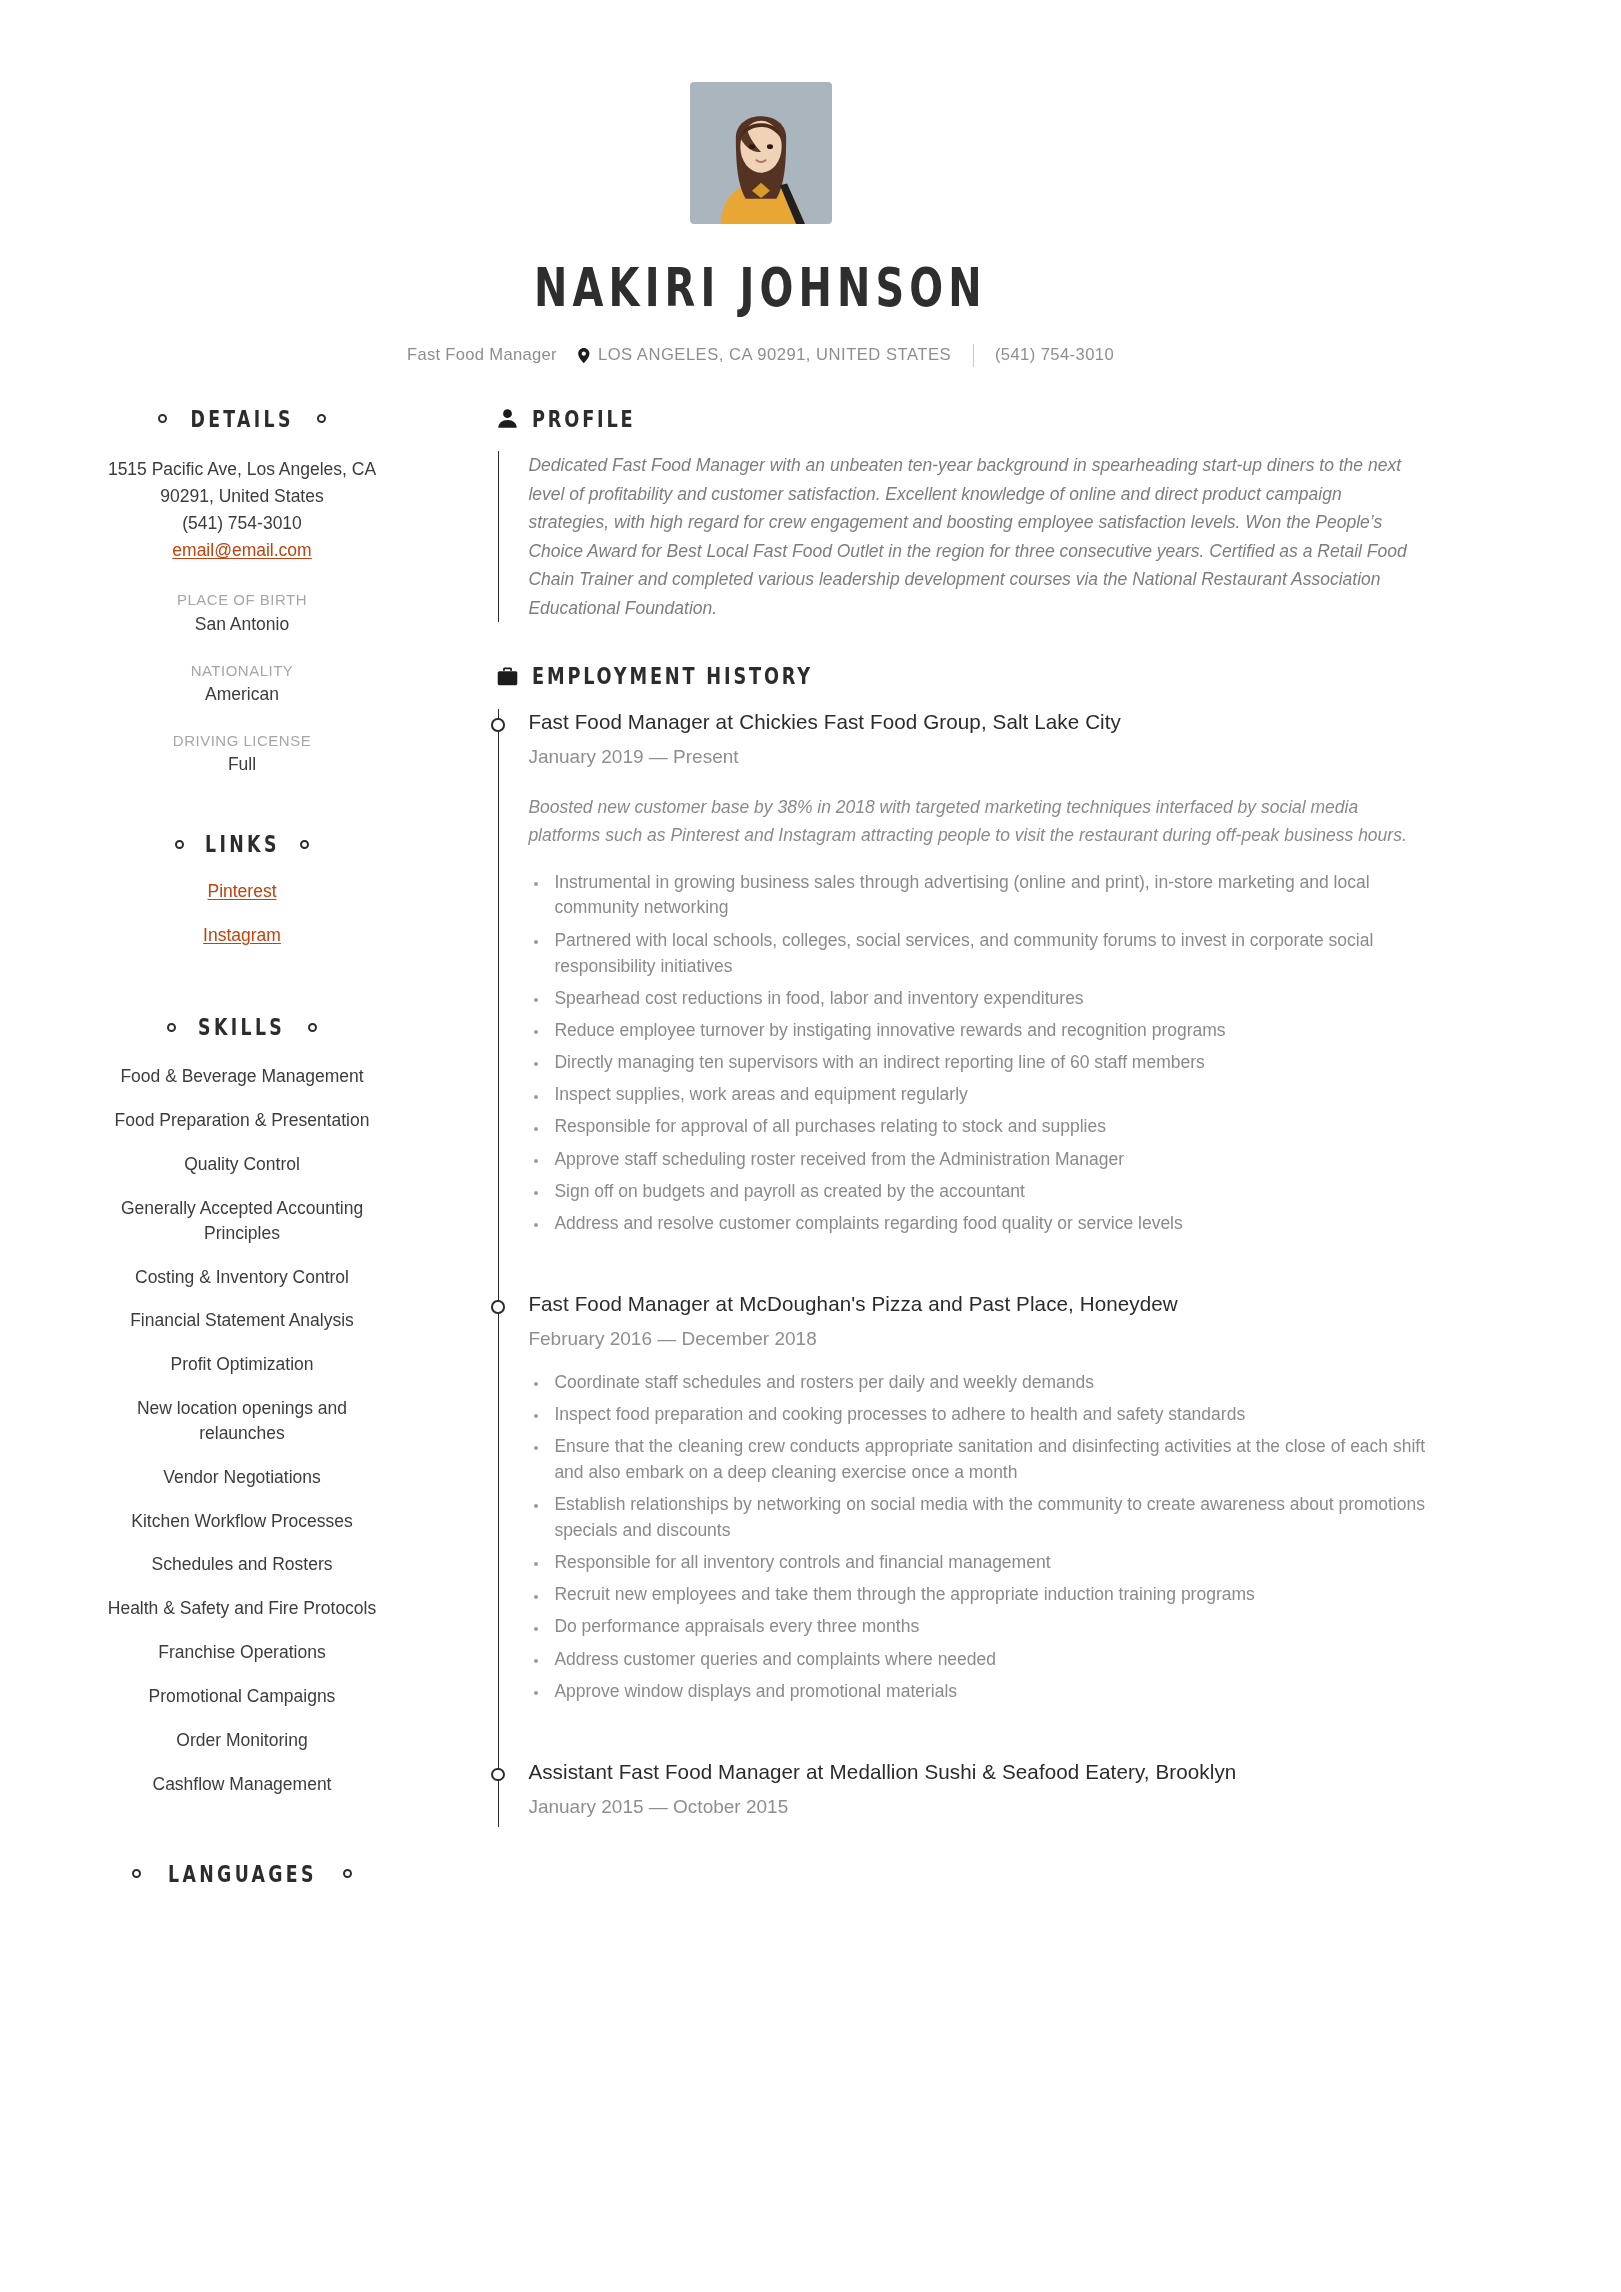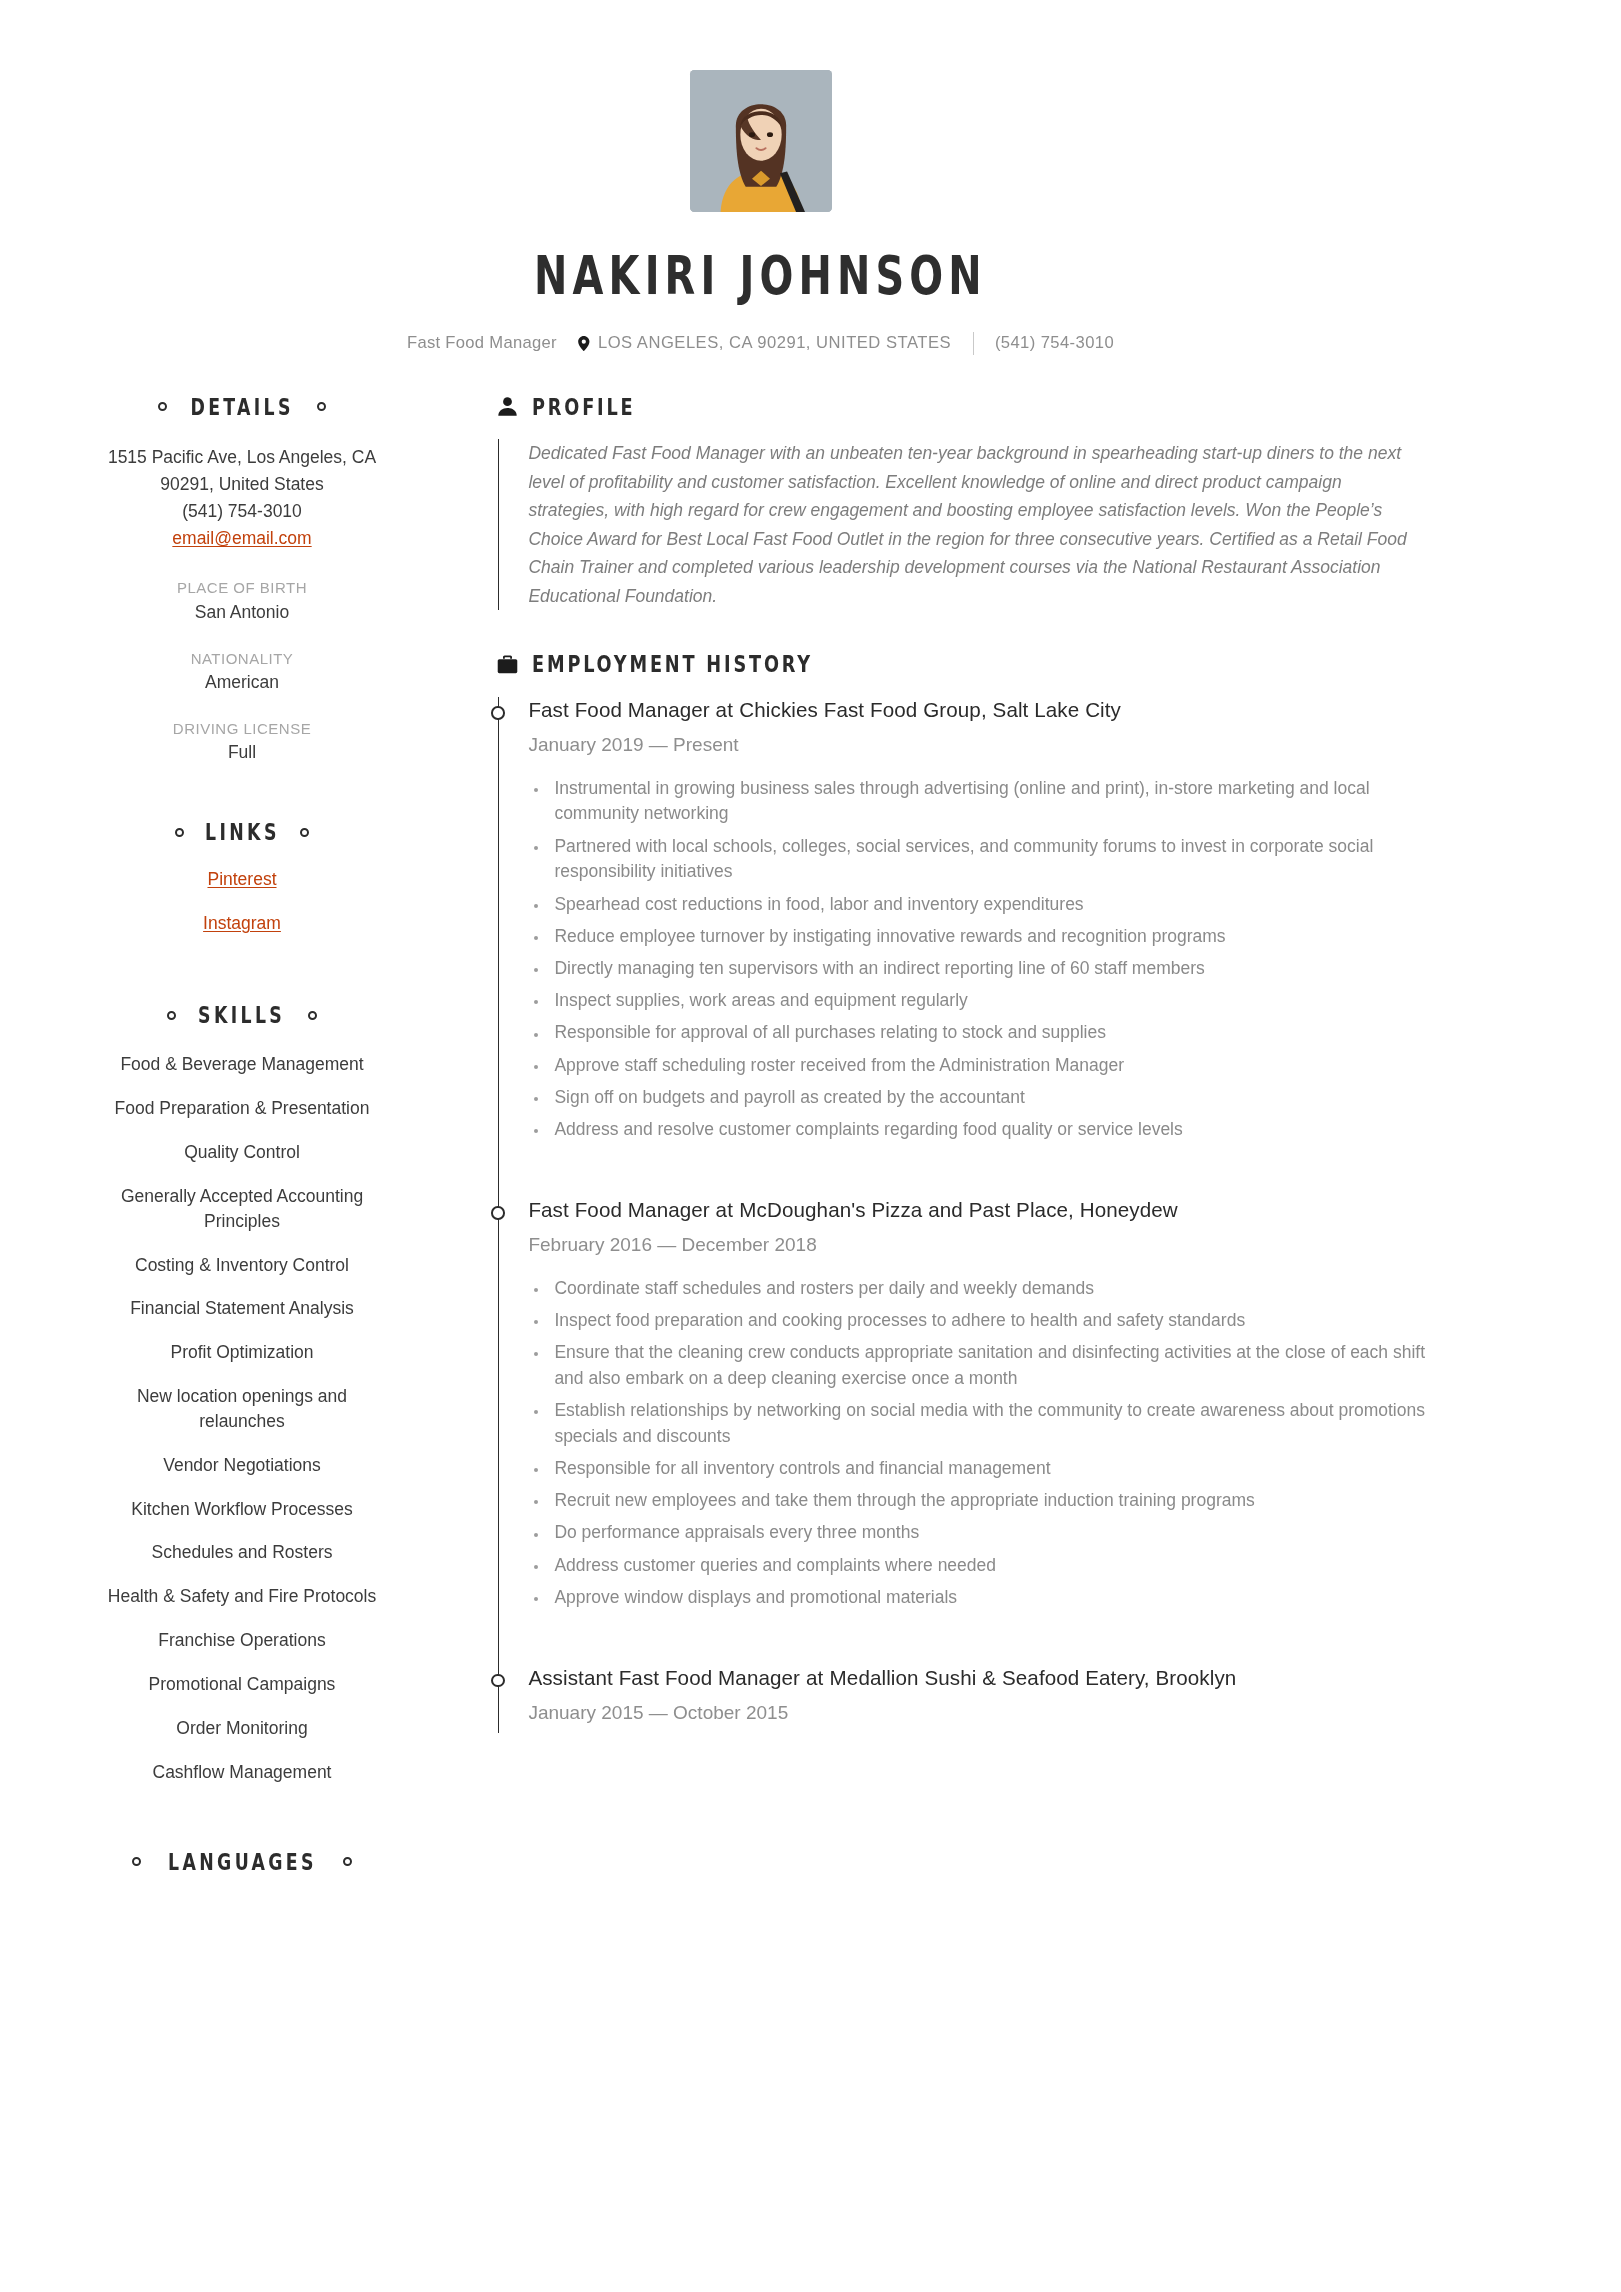--- a/index.html
+++ b/index.html
@@ -13,21 +13,21 @@
     font-family: "Liberation Sans", "DejaVu Sans", sans-serif;
     color: #3b3b3b;
     overflow: hidden;
     position: relative;
   }
   .page {
     width: 1521px;
     height: 2293px;
     position: relative;
     box-sizing: border-box;
-    padding: 0 94px;
+    padding: 12px 94px;
   }
 
   
   .header {
     padding-top: 70px;
     text-align: center;
   }
   .photo {
     width: 142px;
     height: 142px;
@@ -393,20 +393,21 @@
       </div>
 
       <div class="timeline">
 
         <div class="job">
           <span class="marker"></span>
           <div class="job-title-line">
             <span>Fast Food Manager at</span><span class="sep-space"></span><span>Chickies Fast Food Group, Salt Lake City</span>
           </div>
           <div class="job-dates">January 2019 — Present</div>
+          <div class="job-summary">Boosted new customer base by 38% in 2018 with targeted marketing techniques interfaced by social media platforms such as Pinterest and Instagram attracting people to visit the restaurant during off-peak business hours.</div>
           <ul class="job-bullets">
             <li><span class="dot"></span><span>Instrumental in growing business sales through advertising (online and print), in-store marketing and local community networking</span></li>
             <li><span class="dot"></span><span>Partnered with local schools, colleges, social services, and community forums to invest in corporate social responsibility initiatives</span></li>
             <li><span class="dot"></span><span>Spearhead cost reductions in food, labor and inventory expenditures</span></li>
             <li><span class="dot"></span><span>Reduce employee turnover by instigating innovative rewards and recognition programs</span></li>
             <li><span class="dot"></span><span>Directly managing ten supervisors with an indirect reporting line of 60 staff members</span></li>
             <li><span class="dot"></span><span>Inspect supplies, work areas and equipment regularly</span></li>
             <li><span class="dot"></span><span>Responsible for approval of all purchases relating to stock and supplies</span></li>
             <li><span class="dot"></span><span>Approve staff scheduling roster received from the Administration Manager</span></li>
             <li><span class="dot"></span><span>Sign off on budgets and payroll as created by the accountant</span></li>

